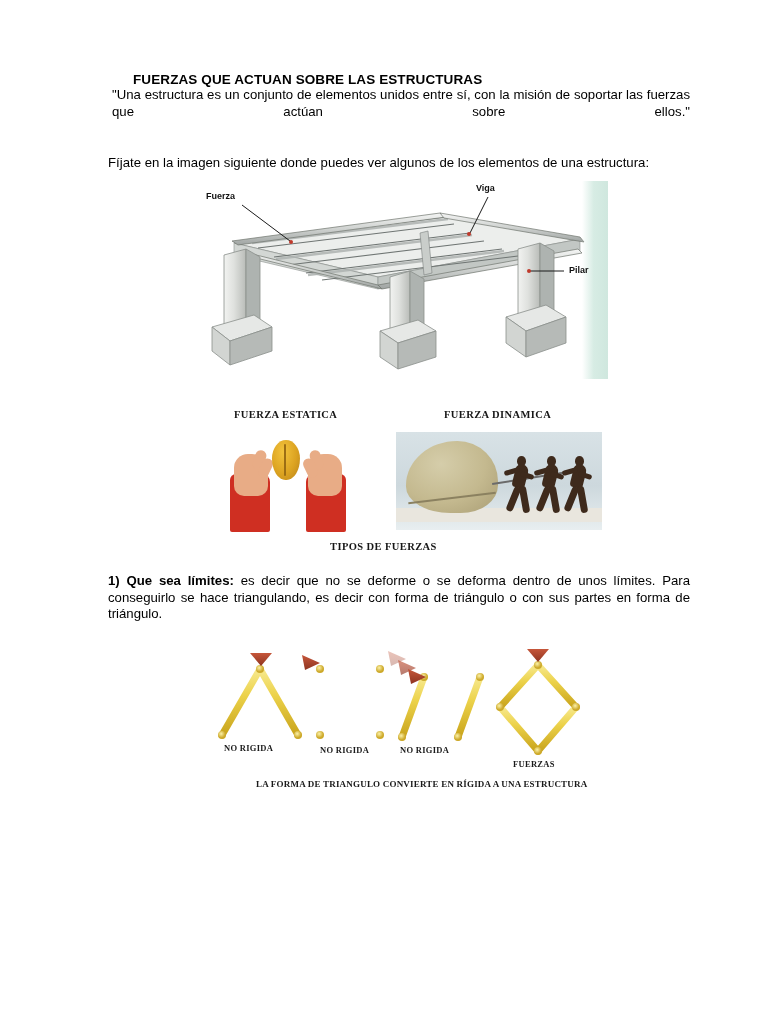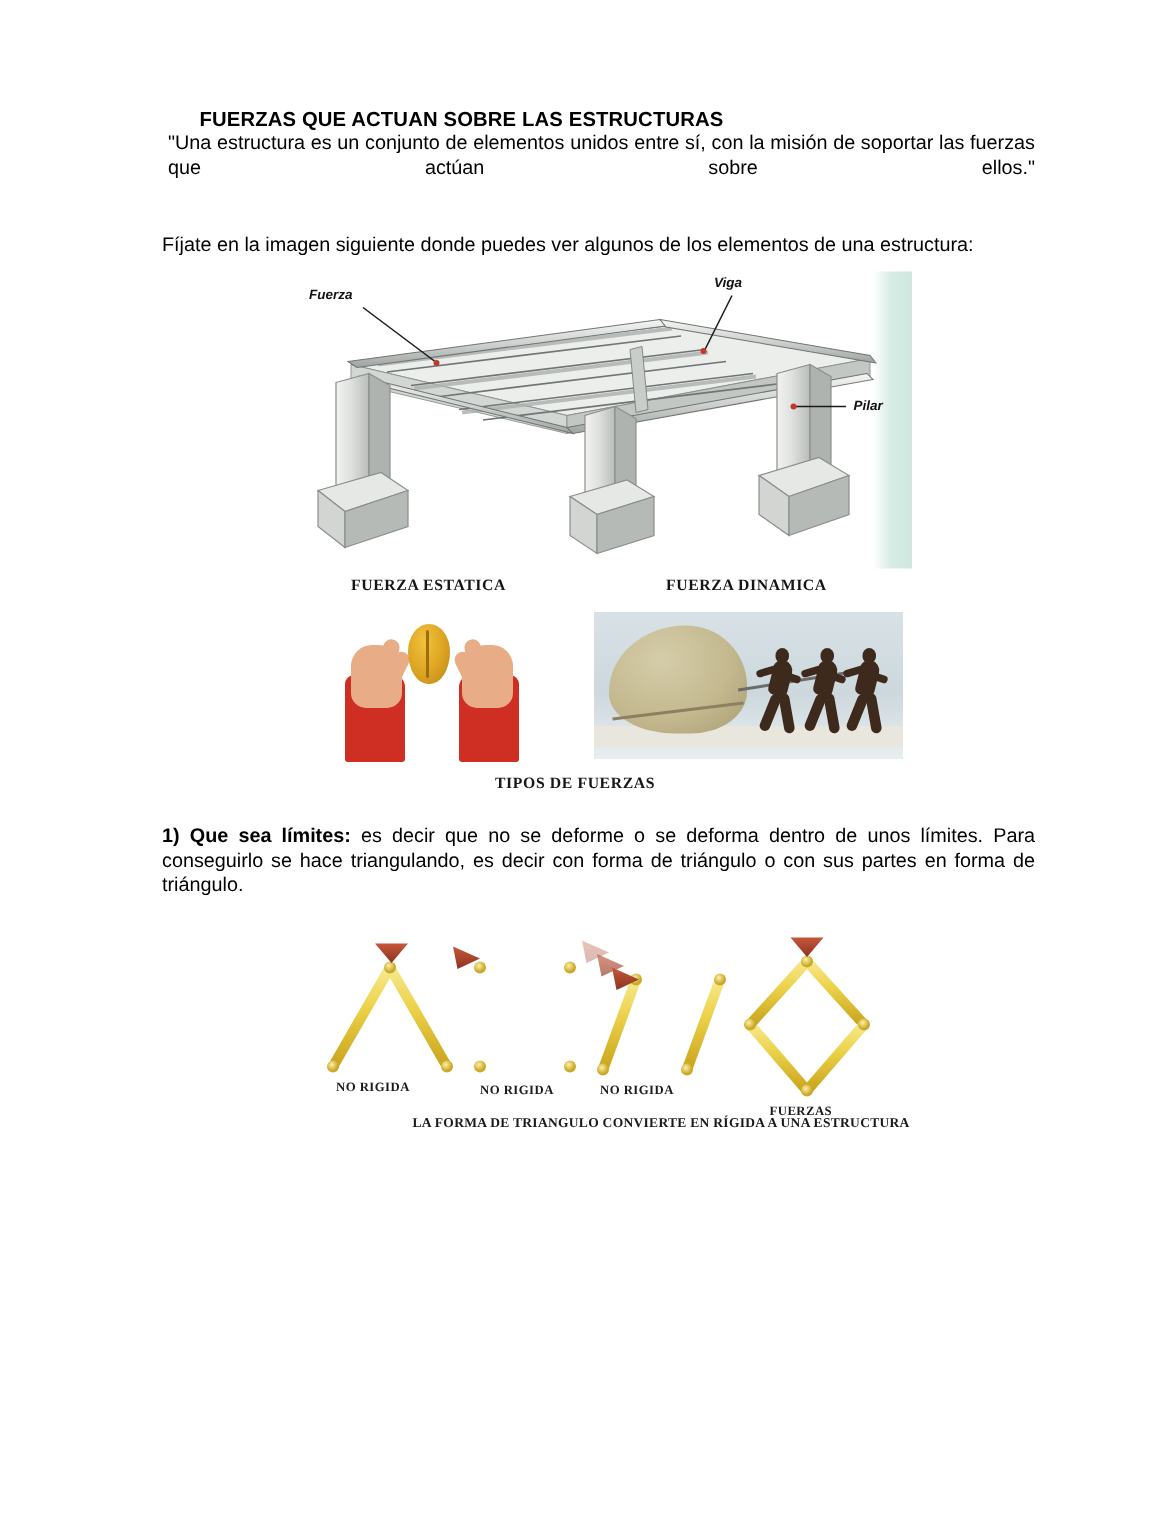--- a/index.html
+++ b/index.html
@@ -86,28 +86,27 @@
     width: 26px; height: 100%;
     background: linear-gradient(to right, rgba(214,235,228,0) 0%, #d7ece4 45%, #cfe7de 100%);
   }
   .lbl {
     position: absolute;
     font-family: "Liberation Sans", sans-serif;
     font-size: 9px;
     font-weight: bold;
     color: #111;
     white-space: nowrap;
-    font-style: italic;
   }
 
   
   .fig-forces-wrap {
     position: relative;
     height: 152px;
-    margin-top: 4px;
+    margin-top: 28px;
   }
   .fig-forces {
     position: absolute;
     left: 94px;
     top: 0;
     width: 400px;
     height: 152px;
   }
   .cap-serif {
     position: absolute;
@@ -474,18 +473,18 @@
           <circle cx="330" cy="104" r="4" fill="url(#joint)"></circle>
           <circle cx="292" cy="60" r="4" fill="url(#joint)"></circle>
           <polygon points="319,2 341,2 330,15" fill="url(#arr)"></polygon>
         </svg>
 
         <div class="shape-cap" style="left:16px; top:96px;">NO RIGIDA</div>
         <div class="shape-cap" style="left:112px; top:98px;">NO RIGIDA</div>
         <div class="shape-cap" style="left:192px; top:98px;">NO RIGIDA</div>
         <div class="shape-cap" style="left:305px; top:112px;">FUERZAS</div>
 
-        <div class="bot-cap" style="left:48px; top:120px;margin-left:19px;">LA FORMA DE TRIANGULO CONVIERTE EN RÍGIDA A UNA ESTRUCTURA</div>
+        <div class="bot-cap" style="left:48px; top:132px;">LA FORMA DE TRIANGULO CONVIERTE EN RÍGIDA A UNA ESTRUCTURA</div>
       </div>
     </div>
 
   </div>
 </div>
 
 </body></html>

